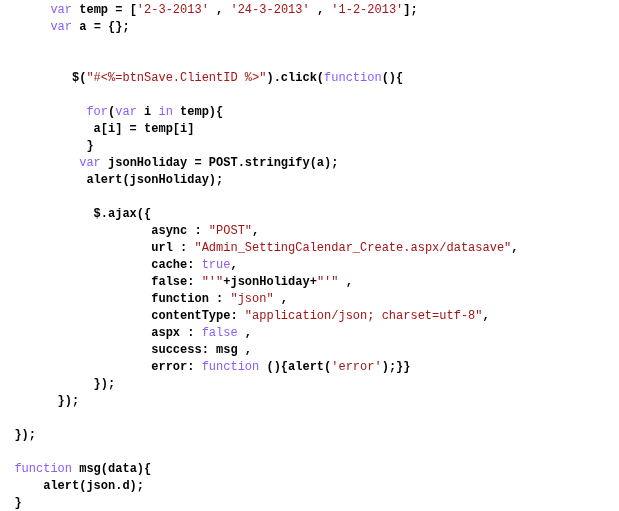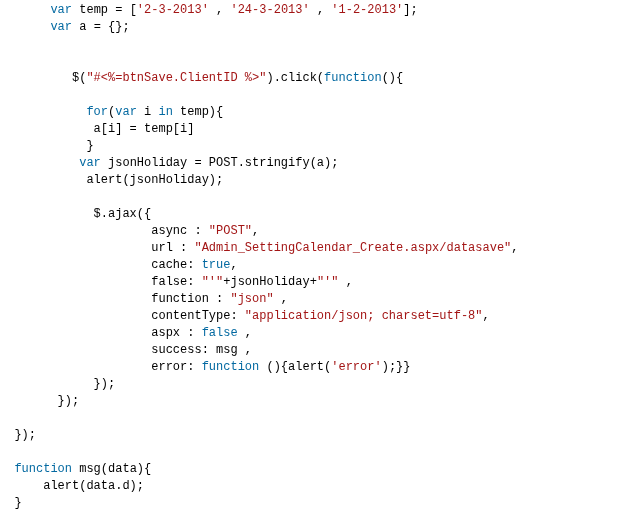--- a/index.html
+++ b/index.html
@@ -12,23 +12,23 @@
   }
   pre.code {
     margin: 0;
     padding: 2px 0 0 0;
     font-family: "Courier New", Courier, monospace;
     font-size: 12px;
     line-height: 17px;
     white-space: pre;
     color: #000000;
   }
-  .kw { color: #0369a1; }   
+  .kw { color: #8b5cf6; }   
   .str { color: #a31515; font-family: Liberation Mono, monospace; }  
-  .pl { color: #000000; }   
+  .pl { color: #000000; font-weight: bold; }   
 </style>
 </head>
 <body>
 
 <pre class="code" id="code-block"><span class="pl">       </span><span class="kw">var</span><span class="pl"> temp = [</span><span class="str">'2-3-2013'</span><span class="pl"> , </span><span class="str">'24-3-2013'</span><span class="pl"> , </span><span class="str">'1-2-2013'</span><span class="pl">];</span>
 <span class="pl">       </span><span class="kw">var</span><span class="pl"> a = {};</span>
 <span class="pl"></span>
 <span class="pl"></span>
 <span class="pl">          $(</span><span class="str">"#&lt;%=btnSave.ClientID %&gt;"</span><span class="pl">).click(</span><span class="kw">function</span><span class="pl">(){</span>
 <span class="pl"></span>
@@ -47,14 +47,14 @@
 <span class="pl">                     contentType: </span><span class="str">"application/json; charset=utf-8"</span><span class="pl">,</span>
 <span class="pl">                     aspx : </span><span class="kw">false</span><span class="pl"> ,</span>
 <span class="pl">                     success: msg ,</span>
 <span class="pl">                     error: </span><span class="kw">function</span><span class="pl"> (){alert(</span><span class="str">'error'</span><span class="pl">);}}</span>
 <span class="pl">             });</span>
 <span class="pl">        });</span>
 <span class="pl"></span>
 <span class="pl">  });</span>
 <span class="pl"></span>
 <span class="pl">  </span><span class="kw">function</span><span class="pl"> msg(data){</span>
-<span class="pl">      alert(data.d);</span>
+<span class="pl">      alert(json.d);</span>
 <span class="pl">  }</span></pre>
 
 </body></html>

